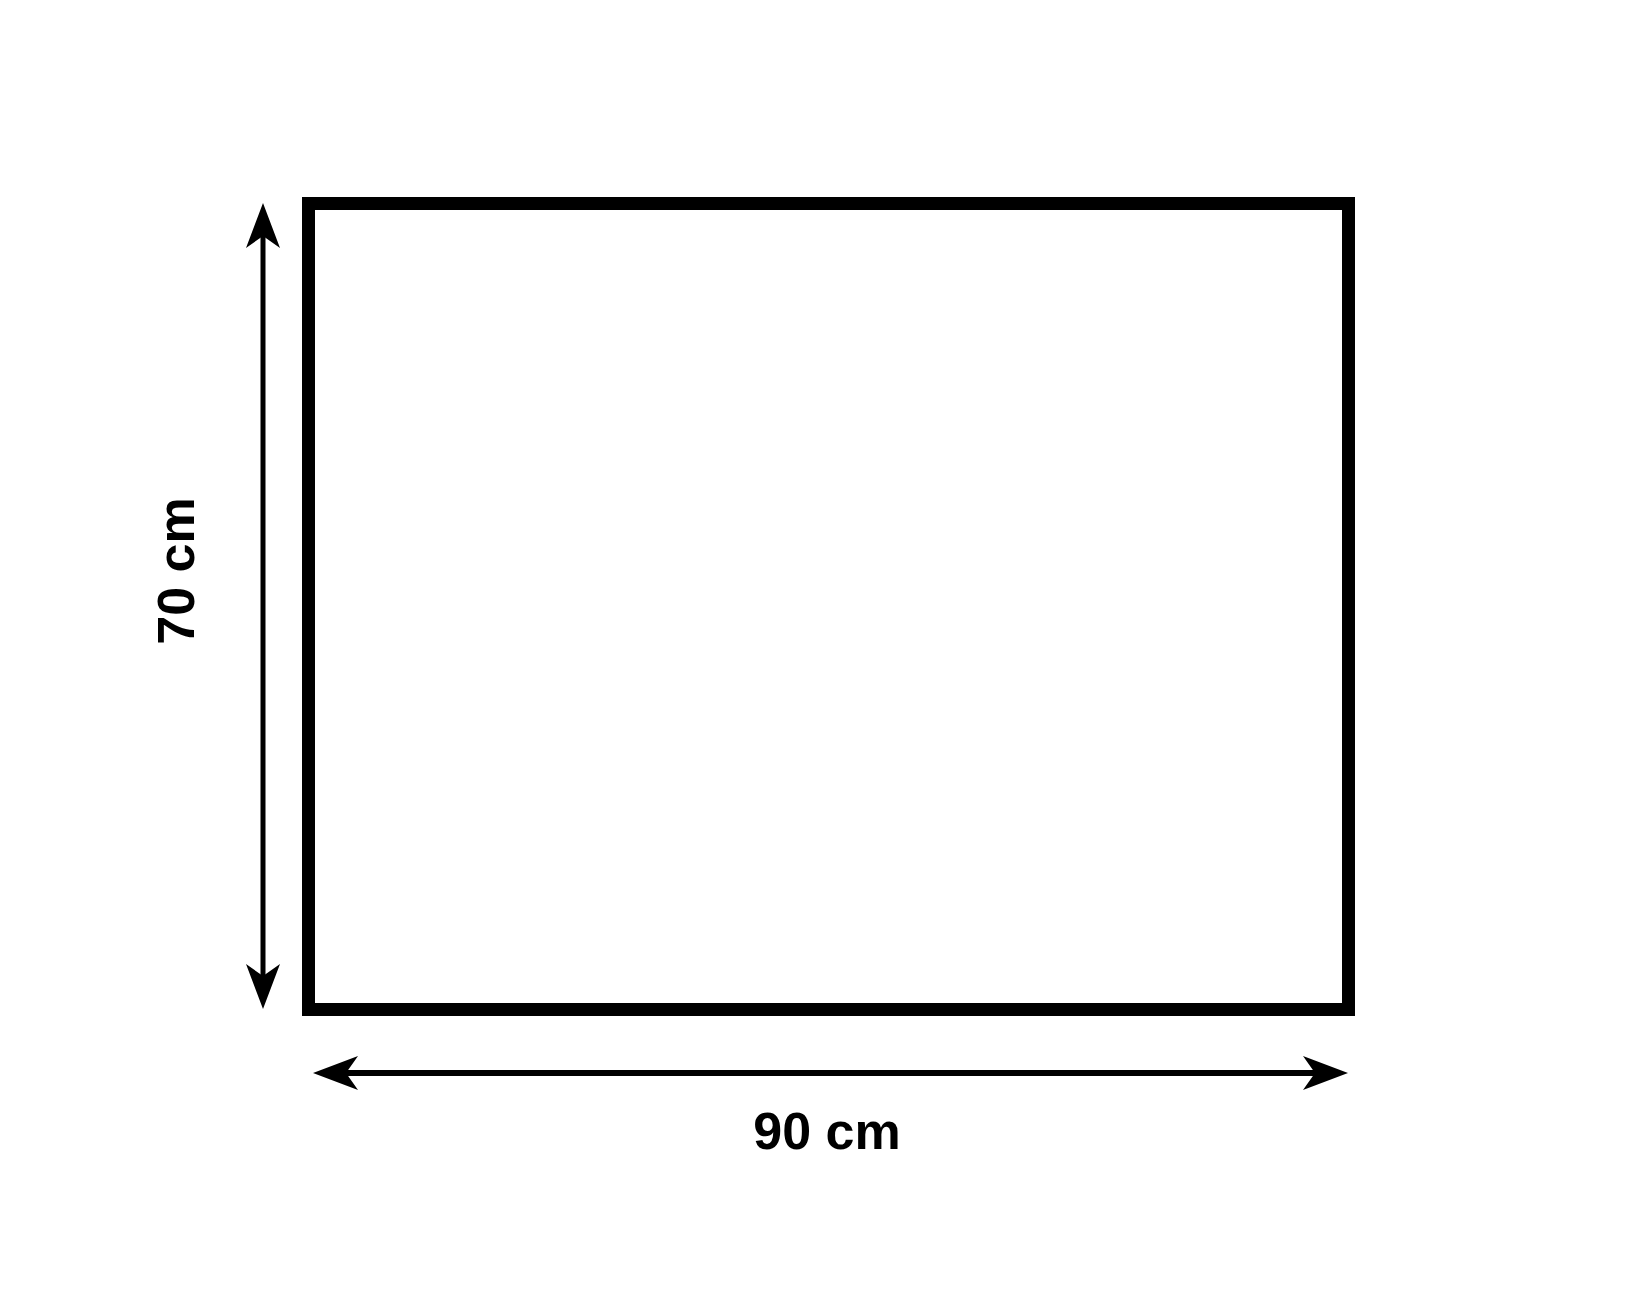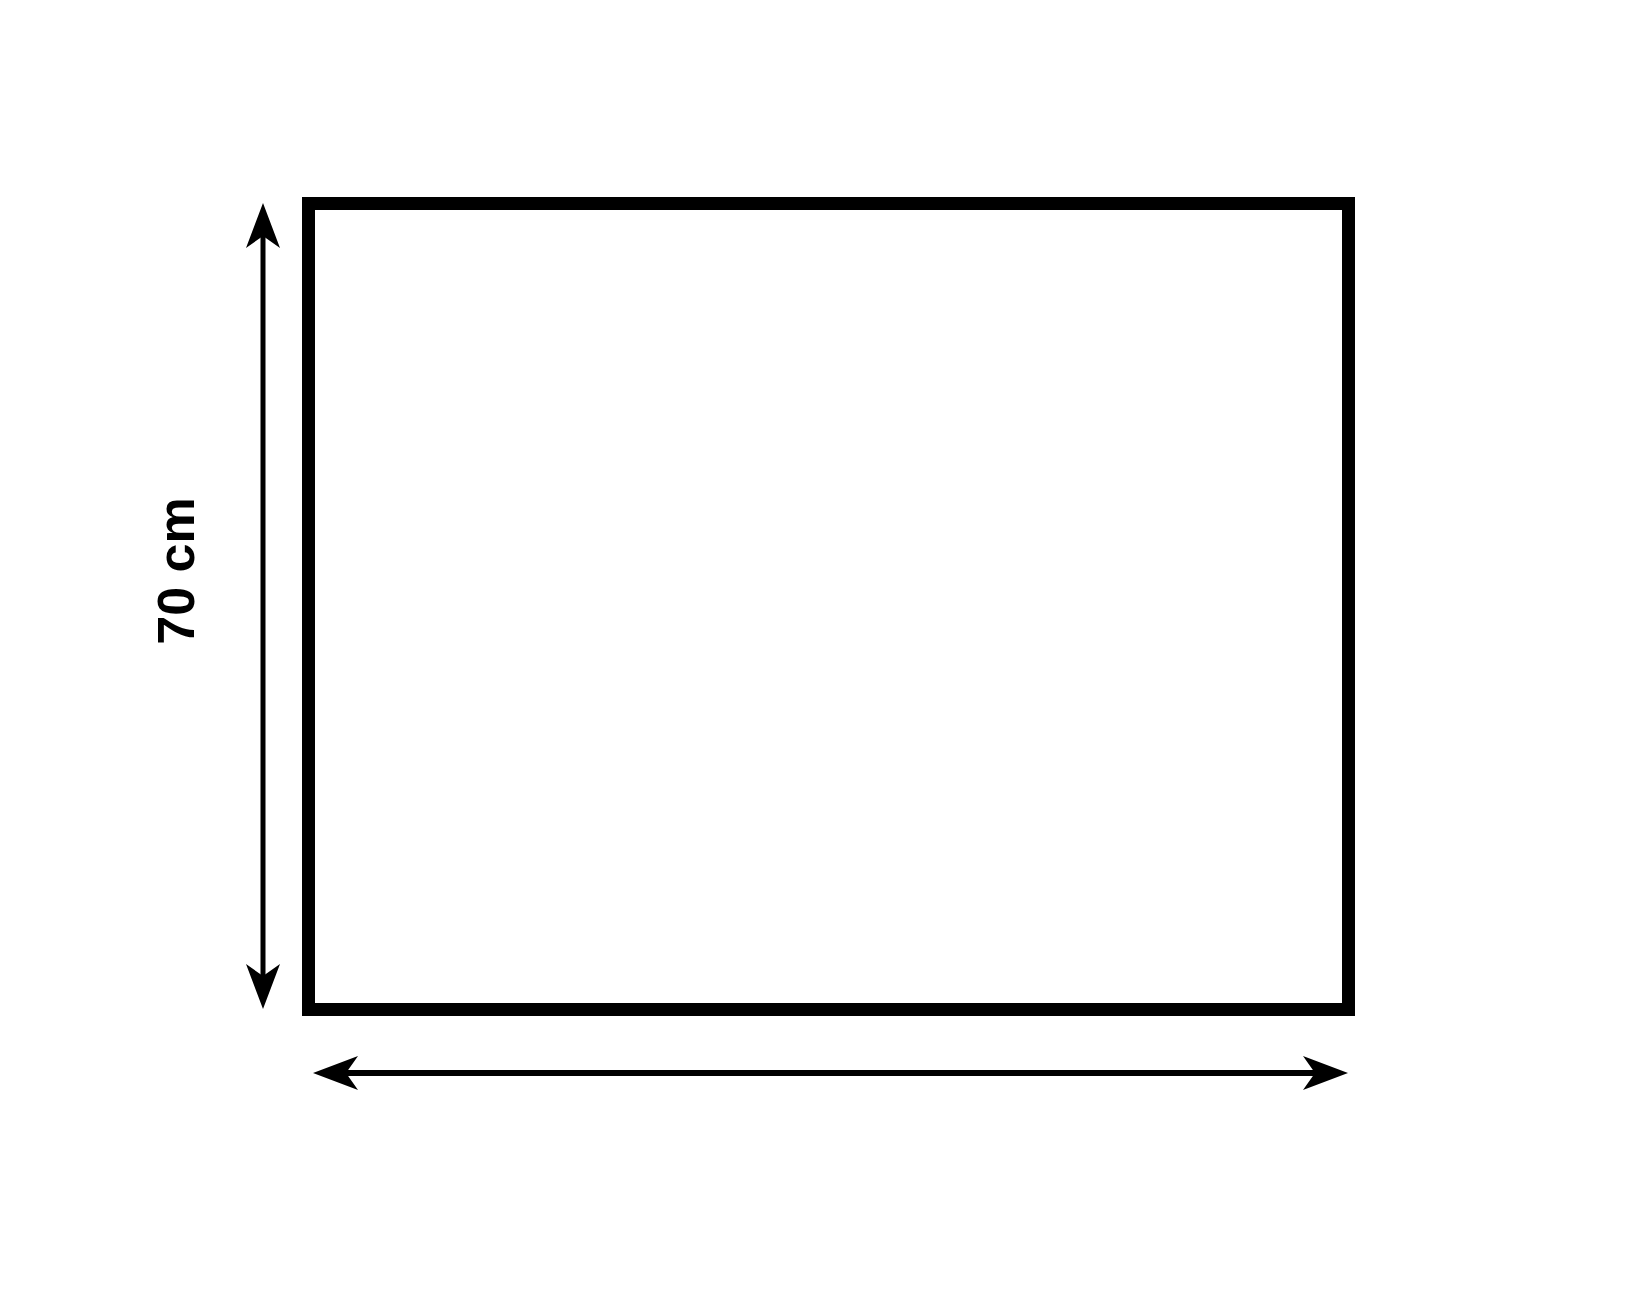--- a/index.html
+++ b/index.html
@@ -69,14 +69,15 @@
   </svg>
 
   <svg class="dim-arrow horizontal" width="1041" height="50" viewBox="0 0 1041 50">
     <line x1="30" y1="25" x2="1011" y2="25" stroke="#000000" stroke-width="6"></line>
     <polygon points="3,25 48,8 36,25 48,42" fill="#000000"></polygon>
     <polygon points="1038,25 993,8 1005,25 993,42" fill="#000000"></polygon>
   </svg>
 
   <div class="dim-label height-label">70 cm</div>
 
+  <div class="dim-label width-label">90 cm</div>
 
 </div>
 
 </body></html>

